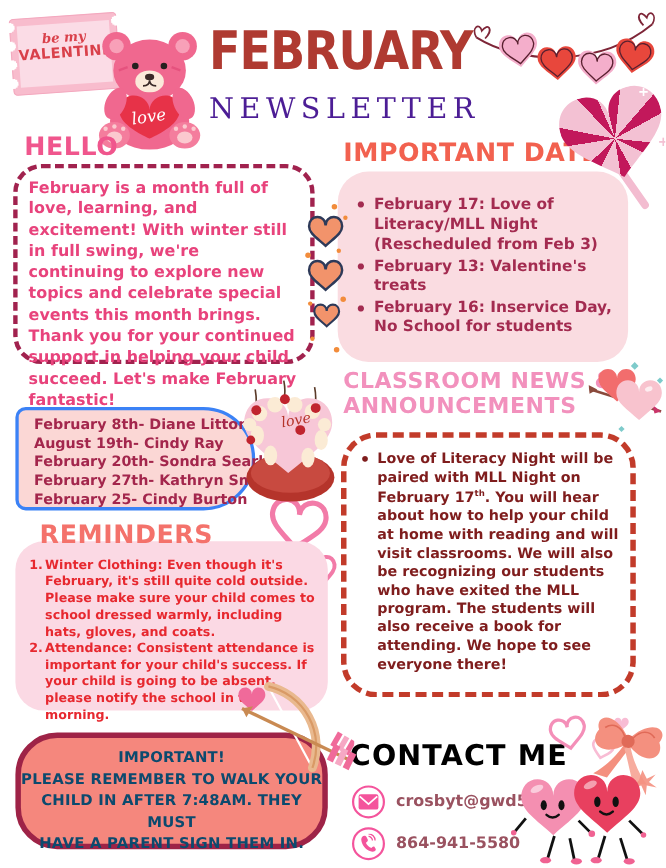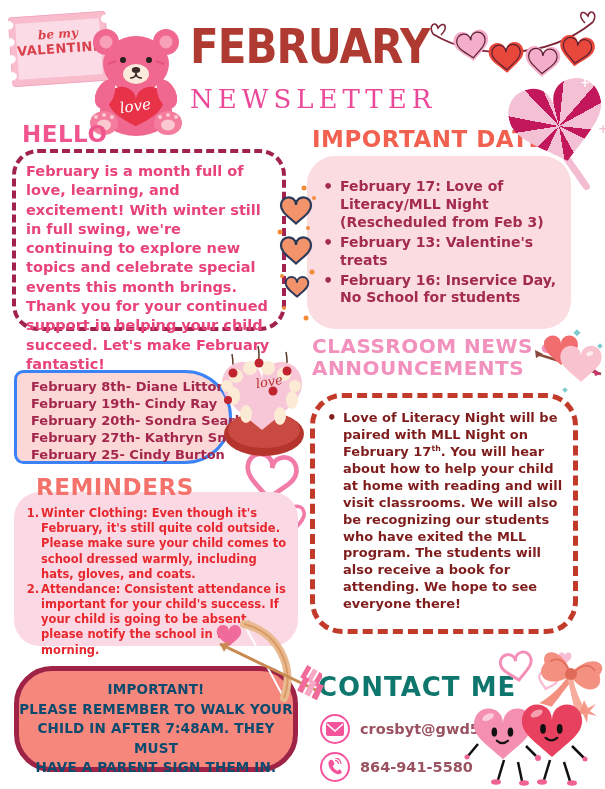--- a/index.html
+++ b/index.html
@@ -15,21 +15,21 @@
   .ticket .l1{font-family:"DejaVu Serif",serif;font-style:italic;font-weight:700;font-size:12px;margin-top:6px;}
   .ticket .l2{font-weight:800;font-size:13px;letter-spacing:.5px;}
   .ticket .edge{position:absolute;top:0;bottom:0;width:9px;
           background:radial-gradient(circle 4.5px at 50% 8px,#fff 4.4px,transparent 4.6px);
           background-size:9px 17px;background-repeat:repeat-y;}
   .ticket .edge.le{left:-4px;} .ticket .edge.re{right:-4px;}
 
   .main-title{left:190px;top:18px;width:240px;font-size:42px;font-weight:800;color:#AF3A31;
           letter-spacing:-1px;transform:scaleY(1.15);transform-origin:top left;white-space:nowrap;}
   .sub-title{left:190px;top:84px;width:238px;text-align:center;font-family:"DejaVu Serif","Liberation Serif",serif;
-          font-size:26px;letter-spacing:5px;color:#ec4899;}
+          font-size:26px;letter-spacing:5px;color:#4c1d95;}
 
   .candy{left:508px;top:80px;width:100px;height:115px;}
   .candy .stick{position:absolute;left:62px;top:62px;width:7px;height:52px;background:#F3BCD0;
           border-radius:4px;transform:rotate(-35deg);}
   .candy .heart{position:absolute;left:0;top:0;width:100px;height:84px;transform:rotate(-14deg);
           background:conic-gradient(from 0deg at 50% 55%,
             #C2185B 0deg 20deg,#F3C1D3 20deg 55deg,#C2185B 55deg 75deg,#F3C1D3 75deg 110deg,
             #C2185B 110deg 130deg,#F3C1D3 130deg 165deg,#C2185B 165deg 185deg,#F3C1D3 185deg 220deg,
             #C2185B 220deg 240deg,#F3C1D3 240deg 275deg,#C2185B 275deg 295deg,#F3C1D3 295deg 330deg,
             #C2185B 330deg 350deg,#F3C1D3 350deg 360deg);
@@ -69,21 +69,21 @@
           box-sizing:border-box;padding:14px 8px 6px 10px;}
   .rem-item{display:flex;font-size:11.5px;font-weight:700;color:#E7282F;line-height:1.32;}
   .rem-item .num{width:15px;flex:0 0 15px;text-align:right;padding-right:2px;}
 
   
   .imp-box{left:14px;top:666px;width:284px;height:106px;background:#F5877D;border:5px solid #9E2347;
           border-radius:38px;box-sizing:border-box;text-align:center;color:#0c4a6e;font-weight:800;
           font-size:13.5px;line-height:1.45;padding-top:9px;letter-spacing:.2px;}
 
   
-  .contact-title{left:318px;top:672px;font-size:26px;color:#0f766e;font-weight:800;letter-spacing:1px;}
+  .contact-title{left:318px;top:672px;font-size:26px;color:#000000;font-weight:800;letter-spacing:1px;}
   .c-row{display:flex;align-items:center;gap:10px;}
   .c-icon{width:30px;height:30px;border:2px solid #F4549C;border-radius:50%;box-sizing:border-box;
           display:flex;align-items:center;justify-content:center;flex:0 0 30px;}
   .c-label{font-size:14.5px;font-weight:700;color:#9A5260;}
 
   .z2{z-index:2;} .z3{z-index:3;} .z4{z-index:4;}
 </style>
 </head>
 <body>
 
@@ -189,21 +189,21 @@
   <div class="abs dates-box">
     <ul>
       <li>February 17: Love of Literacy/MLL Night (Rescheduled from Feb 3)</li>
       <li>February 13: Valentine's treats</li>
       <li>February 16: Inservice Day, No School for students</li>
     </ul>
   </div>
 
   <div class="abs bday-box">
     <div>February 8th- Diane Litton</div>
-    <div>February 19th- Cindy Ray</div>
+    <div>August 19th- Cindy Ray</div>
     <div>February 20th- Sondra Searles</div>
     <div>February 27th- Kathryn Smoak</div>
     <div>February 25- Cindy Burton</div>
   </div>
 
   <svg class="abs z2" style="left:212px;top:342px;" width="98" height="120" viewBox="0 0 98 120">
     <ellipse cx="52" cy="92" rx="40" ry="22" fill="#B5342B"></ellipse>
     <ellipse cx="52" cy="88" rx="36" ry="18" fill="#C84A40"></ellipse>
     <path d="M20 12 Q22 24 20 32 M46 4 Q48 14 46 22 M74 10 Q76 20 74 28 M60 30 Q62 40 60 48" stroke="#5A3A28" stroke-width="1.5" fill="none"></path>
     <path d="M50 38 C50 26 40 20 31 20 C18 20 10 30 10 42 C10 58 28 70 50 88 C72 70 90 58 90 42 C90 30 82 20 69 20 C60 20 50 26 50 38 Z" fill="#F7C7D7"></path>

